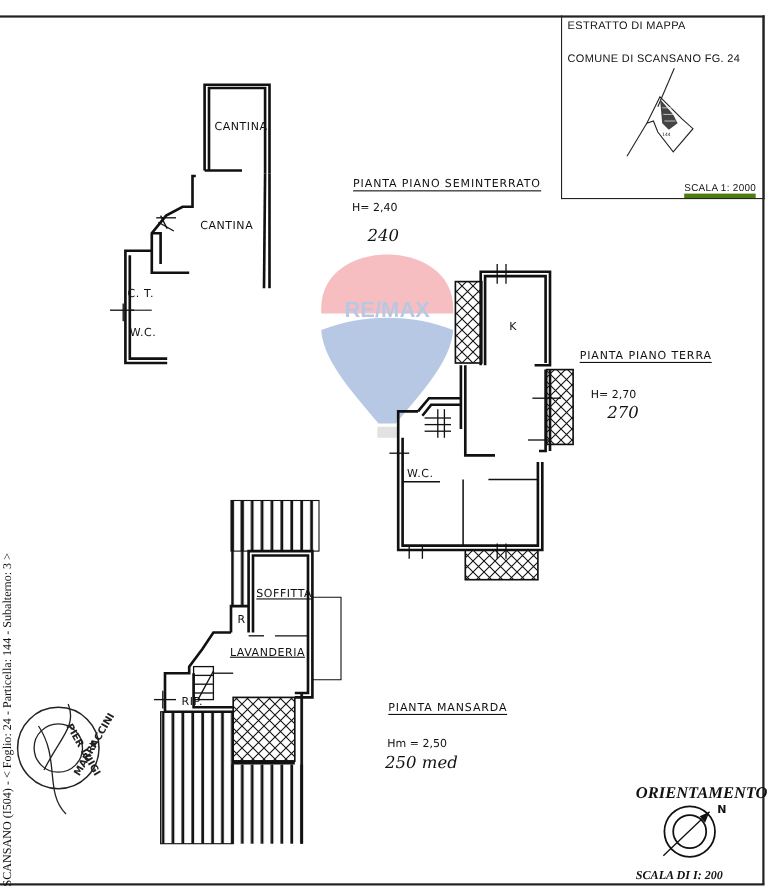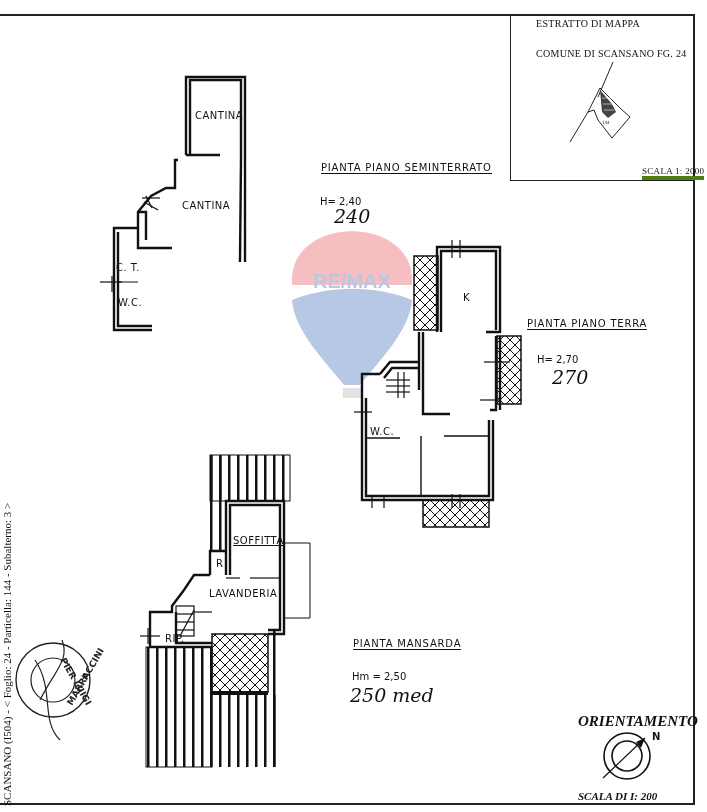--- a/index.html
+++ b/index.html
@@ -6,23 +6,23 @@
   body { width: 707px; height: 812px; position: relative; overflow: hidden;
          font-family: "Liberation Sans", sans-serif; color: #111; }
   .abs { position: absolute; }
   .frame-top { left: 0; top: 14px; width: 695px; height: 2px; background: #222; }
   .frame-right { left: 693px; top: 14px; width: 2px; height: 790px; background: #222; }
   .frame-bottom { left: 0; top: 803px; width: 695px; height: 2px; background: #222; }
   .label { font-family: "DejaVu Sans", sans-serif; font-size: 10px; letter-spacing: 0.5px; white-space: nowrap; }
   .heading { font-family: "DejaVu Sans", sans-serif; font-size: 10px; letter-spacing: 0.8px; white-space: nowrap;
              border-bottom: 1.5px solid #111; padding-bottom: 0; }
   .hval { font-family: "DejaVu Sans", sans-serif; font-size: 10px; white-space: nowrap; }
-  .hand { font-family: "DejaVu Serif", serif; font-style: italic; font-size: 19px; white-space: nowrap; }
+  .hand { font-family: "DejaVu Serif", serif; font-style: italic; font-size: 15px; white-space: nowrap; }
   .map-box { left: 510px; top: 14px; width: 183px; height: 166px; border: 1.5px solid #222; border-top: none; }
-  .map-text { font-family: Liberation Serif, serif; font-size: 10px; letter-spacing: 0.3px; white-space: nowrap; margin-left: 20px; }
+  .map-text { font-family: Liberation Sans, sans-serif; font-size: 10px; letter-spacing: 0.3px; white-space: nowrap; }
   .serif-it { font-family: "Liberation Serif", serif; font-style: italic; font-weight: bold; white-space: nowrap; }
   .side-text { font-family: "Liberation Serif", serif; font-size: 11px; white-space: nowrap;
                transform: rotate(-90deg); transform-origin: left top; }
   svg { position: absolute; left: 0; top: 0; }
 </style>
 </head>
 <body>
 
 <div class="abs frame-top"></div>
 <div class="abs frame-right"></div>
@@ -73,21 +73,21 @@
     <line x1="100" y1="282" x2="122" y2="282"></line>
     <line x1="112" y1="276" x2="112" y2="292"></line>
   </g>
 </svg>
 <div class="abs label" style="left:195px; top:110px;">CANTINA</div>
 <div class="abs label" style="left:182px; top:200px;">CANTINA</div>
 <div class="abs label" style="left:116px; top:262px;">C. T.</div>
 <div class="abs label" style="left:118px; top:297px;">W.C.</div>
 
 <div class="abs heading" style="left:321px; top:162px;">PIANTA PIANO SEMINTERRATO</div>
-<div class="abs hval" style="left:320px; top:196px;">H= 2,40</div>
+<div class="abs hval" style="left:320px; top:184px;">H= 2,40</div>
 <div class="abs hand" style="left:334px; top:205px;">240</div>
 
 <svg width="707" height="812">
   <defs>
     <pattern id="xhatch" width="10" height="10" patternUnits="userSpaceOnUse">
       <path d="M0,0 L10,10 M10,0 L0,10" stroke="#111" stroke-width="1"></path>
     </pattern>
     <pattern id="vlines" width="9" height="10" patternUnits="userSpaceOnUse">
       <rect x="3" y="0" width="2.5" height="10" fill="#111"></rect>
     </pattern>
@@ -171,21 +171,21 @@
     <line x1="176" y1="630" x2="194" y2="630"></line>
     <line x1="180" y1="636" x2="194" y2="610"></line>
     <line x1="194" y1="612" x2="212" y2="612"></line>
     <polyline points="284,543 310,543 310,618 284,618" stroke-width="1"></polyline>
     <line x1="140" y1="636" x2="160" y2="636"></line>
     <line x1="148" y1="628" x2="148" y2="644"></line>
   </g>
 </svg>
 <div class="abs label" style="left:233px; top:535px;text-decoration:underline;">SOFFITTA</div>
 <div class="abs label" style="left:216px; top:558px;">R</div>
-<div class="abs label" style="left:209px; top:588px;">LAVANDERIA</div>
+<div class="abs label" style="left:209px; top:588px;text-decoration:underline;">LAVANDERIA</div>
 <div class="abs label" style="left:165px; top:633px;">RIP.</div>
 
 <div class="abs heading" style="left:353px; top:638px;">PIANTA MANSARDA</div>
 <div class="abs hval" style="left:352px; top:671px;">Hm = 2,50</div>
 <div class="abs hand" style="left:350px; top:684px;">250 med</div>
 
 <div class="abs serif-it" style="left:578px; top:713px; font-size:15px;">ORIENTAMENTO</div>
 <svg width="707" height="812">
   <circle cx="627" cy="756" r="23" fill="none" stroke="#111" stroke-width="1.6"></circle>
   <circle cx="627" cy="756" r="15" fill="none" stroke="#111" stroke-width="1.6"></circle>

